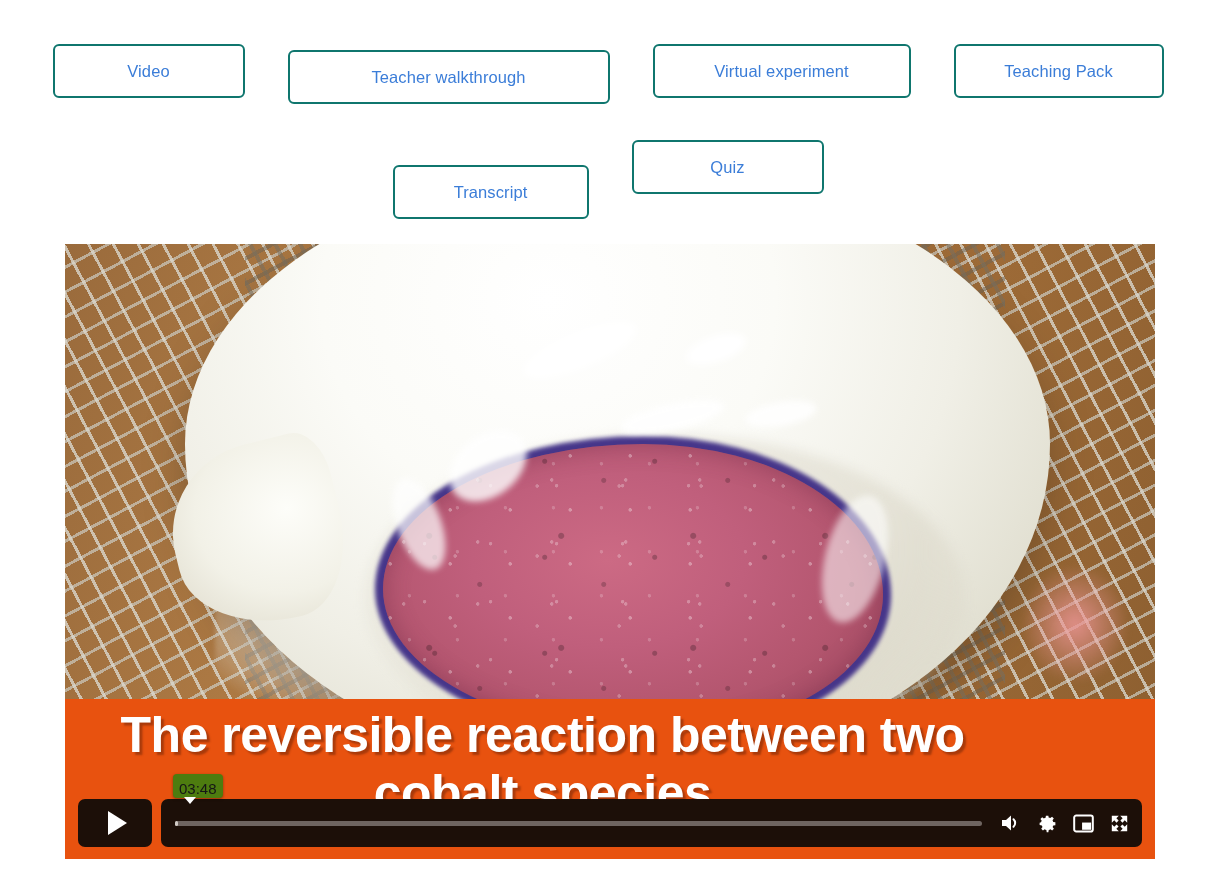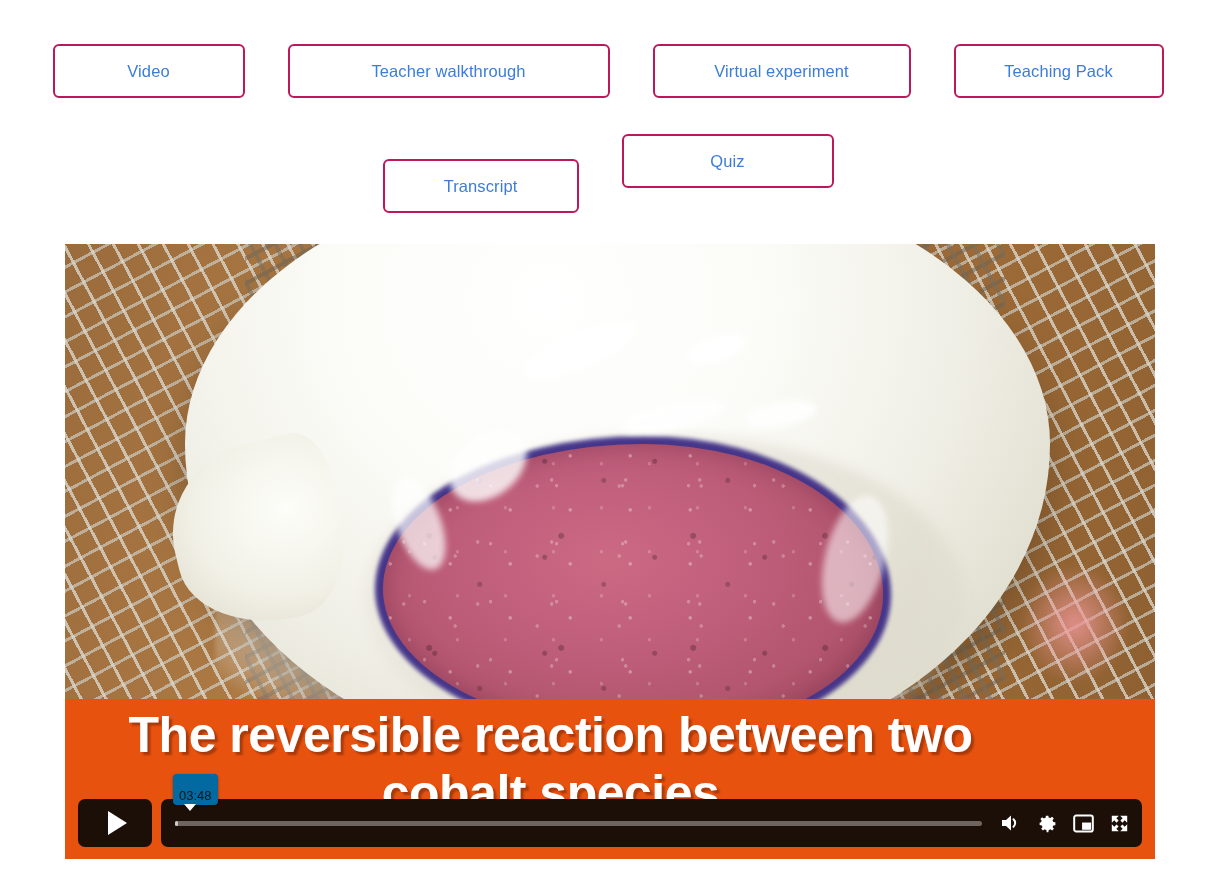--- a/index.html
+++ b/index.html
@@ -23,40 +23,40 @@
     display: flex;
     justify-content: center;
     gap: 43px;
   }
   .nav-row.row-2 {
     margin-top: 36px;
   }
   .chip {
     box-sizing: border-box;
     height: 54px;
-    border: 2px solid #be185d;
+    border: 2px solid #0f766e;
     border-radius: 6px;
     background: #ffffff;
     color: #3b7dd8;
     font-size: 16.5px;
     font-family: "Liberation Sans", sans-serif;
     display: flex;
     align-items: center;
     justify-content: center;
     padding: 0 26px;
     cursor: pointer;
     white-space: nowrap;
     letter-spacing: .1px;
   }
   .chip.w-video        { width: 192px; }
-  .chip.w-teacher      { width: 322px; }
+  .chip.w-teacher      { width: 322px; margin-top: 6px; }
   .chip.w-virtual      { width: 258px; text-align: right; }
   .chip.w-pack         { width: 210px; }
   .chip.w-transcript   { width: 196px; margin-top: 25px; }
-  .chip.w-quiz         { width: 212px; }
+  .chip.w-quiz         { width: 192px; }
 
   
   .player {
     position: absolute;
     left: 65px;
     top: 244px;
     width: 1090px;
     height: 615px;
     background: #e8520f;
     overflow: hidden;
@@ -218,21 +218,21 @@
   .title-band {
     position: absolute;
     left: 0;
     top: 455px;
     width: 1090px;
     height: 160px;
     background: #e8520f;
   }
   .video-title {
     position: absolute;
-    left: 16px;
+    left: 8px;
     top: 462px;
     width: 939px;
     text-align: center;
     color: #ffffff;
     font-family: "Liberation Sans", sans-serif;
     font-weight: bold;
     font-size: 50px;
     line-height: 58px;
     letter-spacing: -0.5px;
     text-shadow: 3px 3px 2px rgba(90,28,6,.45);
@@ -303,25 +303,25 @@
     margin-left: 18px;
     flex: 0 0 auto;
   }
   .ctrl-icons svg { display: block; cursor: pointer; }
 
   
   .time-tip {
     position: absolute;
     left: 12px;
     top: -25px;
-    background: #0369a1;
+    background: #4d7c0f;
     color: #161616;
-    font-size: 13px;
+    font-size: 15px;
     font-family: "Liberation Sans", sans-serif;
-    padding: 15px 6px 3px;
+    padding: 8px 6px 3px;
     border-radius: 4px;
     box-shadow: 0 1px 3px rgba(0,0,0,.4);
     line-height: 13px;
     white-space: nowrap;
   }
   .time-tip::after {
     content: "";
     position: absolute;
     left: 11px;
     bottom: -6px;

